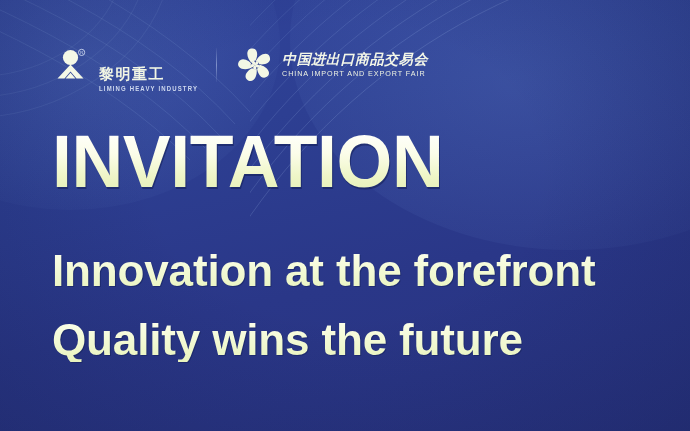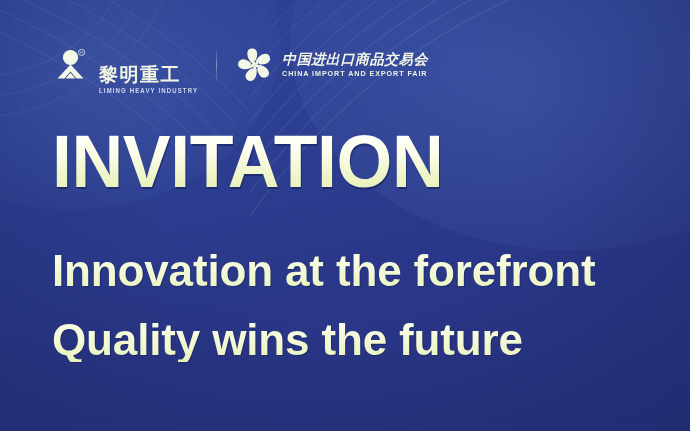--- a/index.html
+++ b/index.html
@@ -69,21 +69,21 @@
     display: block;
   }
   .logo-text {
     display: flex;
     flex-direction: column;
     justify-content: center;
     margin-left: 7px;
   }
   .logo-cn {
     color: #f2f6e4;
-    font-size: 19px;
+    font-size: 15px;
     font-weight: 700;
     letter-spacing: 1.5px;
     line-height: 1.05;
     white-space: nowrap;
     font-family: "DejaVu Sans", sans-serif;
     margin-top: 29px;
   }
   .logo-en {
     color: #cfd9ef;
     font-size: 6px;
@@ -107,21 +107,21 @@
     font-weight: 700;
     letter-spacing: 0.6px;
     line-height: 1.05;
     white-space: nowrap;
     font-family: "DejaVu Serif", serif;
     font-style: italic;
   }
   .fair-en {
     color: #eef2e2;
     font-size: 7.2px;
-    font-weight: 700;
+    font-weight: 400;
     letter-spacing: 0.92px;
     line-height: 1.1;
     margin-top: 3px;
     white-space: nowrap;
   }
 
   
   .headline-wrap {
     position: absolute;
     left: 52px;

